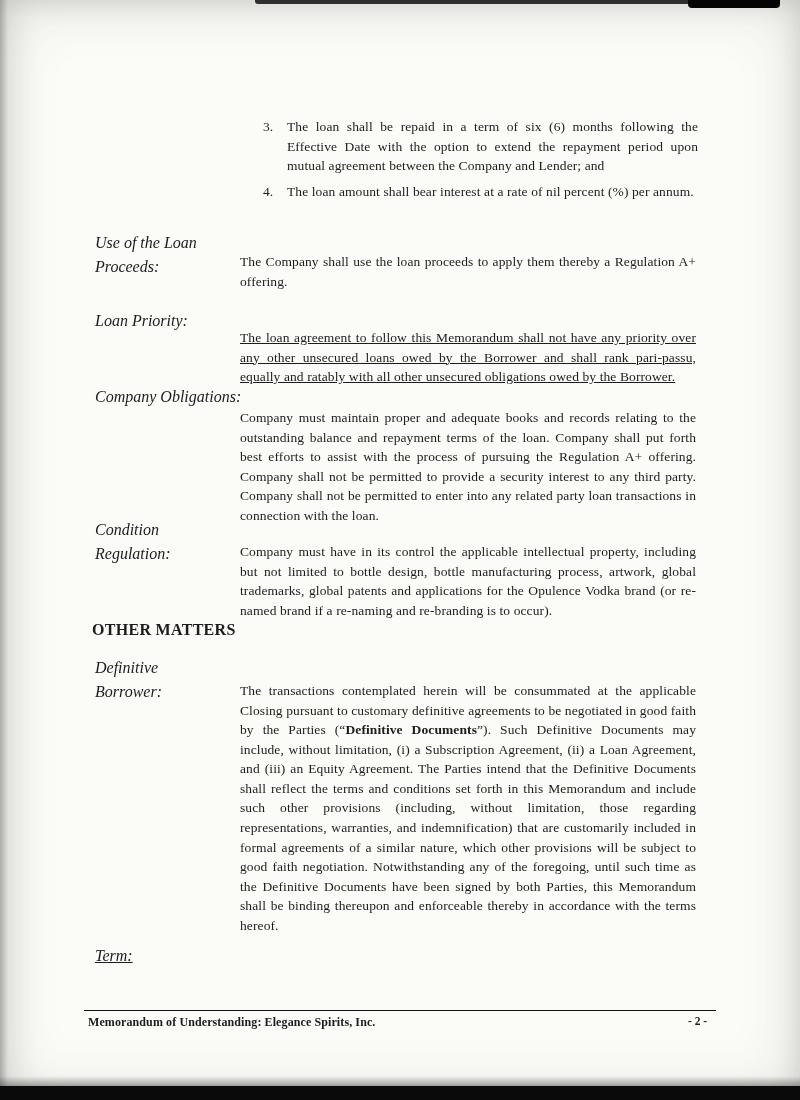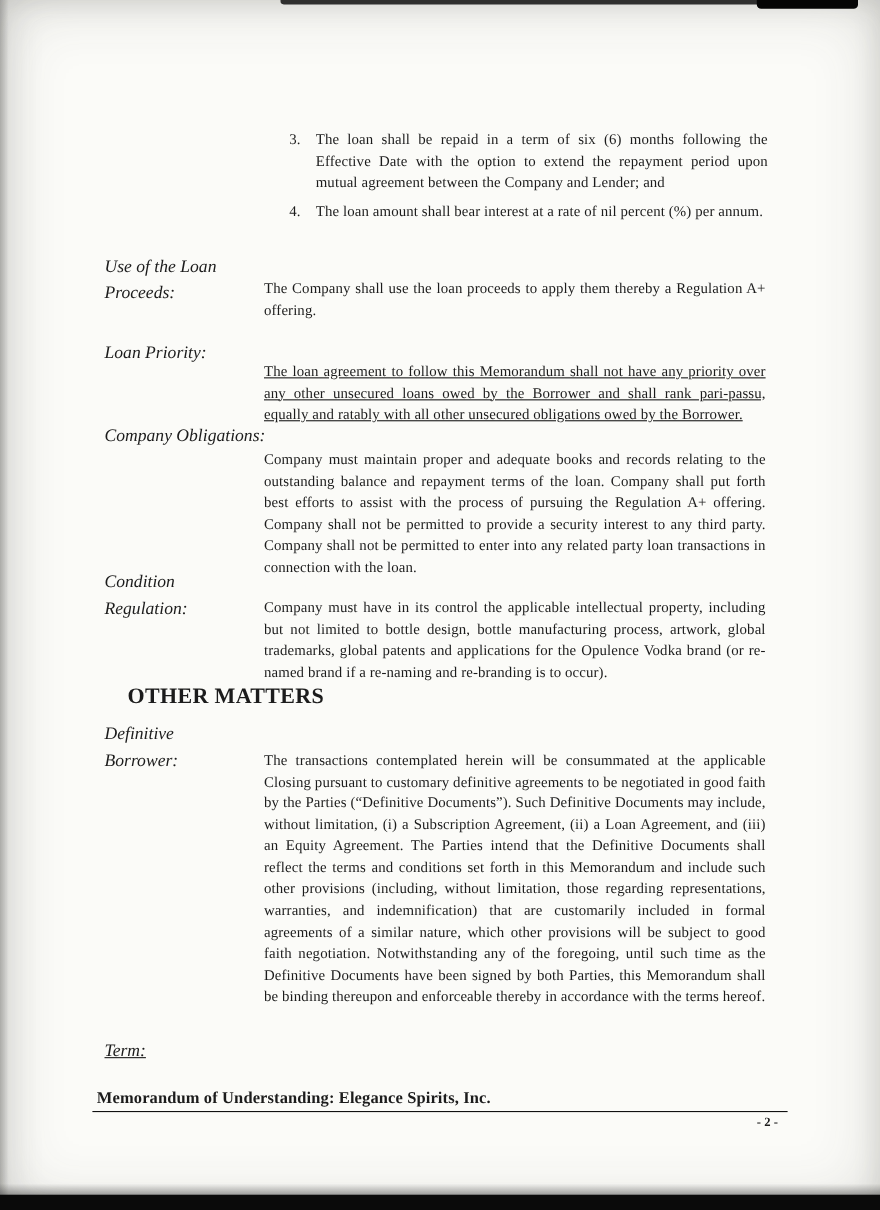--- a/index.html
+++ b/index.html
@@ -27,28 +27,28 @@
     text-align:justify;
     letter-spacing:.1px;
   }
   .label{
     position:absolute;
     font-size:16px;
     font-style:italic;
     line-height:1.5;
     width:150px;
   }
-  .label.bold-heading{font-style:normal;font-weight:bold;font-size:20px;letter-spacing:.3px;width:220px;margin-left:24px;}
+  .label.bold-heading{font-style:normal;font-weight:bold;font-size:16px;letter-spacing:.3px;width:220px;}
   .num-item{display:flex;margin-bottom:6px;}
   .num-item .num{flex:0 0 24px;text-align:left;}
   .num-item .itxt{flex:1;text-align:justify;}
-  .bold{font-weight:normal;margin-top:24px;}
+  .bold{font-weight:bold;margin-top:24px;}
 
   .footer-rule{position:absolute;top:1010px;left:84px;width:632px;height:0;border-top:1.6px solid #111;}
-  .footer-left{position:absolute;top:991px;left:88px;font-size:15px;font-weight:bold;letter-spacing:.1px;}
+  .footer-left{position:absolute;top:1015px;left:88px;font-size:12px;font-weight:bold;letter-spacing:.1px;}
   .footer-right{position:absolute;top:1015px;left:688px;font-size:11.5px;font-weight:bold;}
 </style>
 </head>
 <body>
 
 <div class="scan">
 
   <div class="scan-top-line"></div>
   <div class="scan-top-blob"></div>
   <div class="scan-left-edge"></div>

